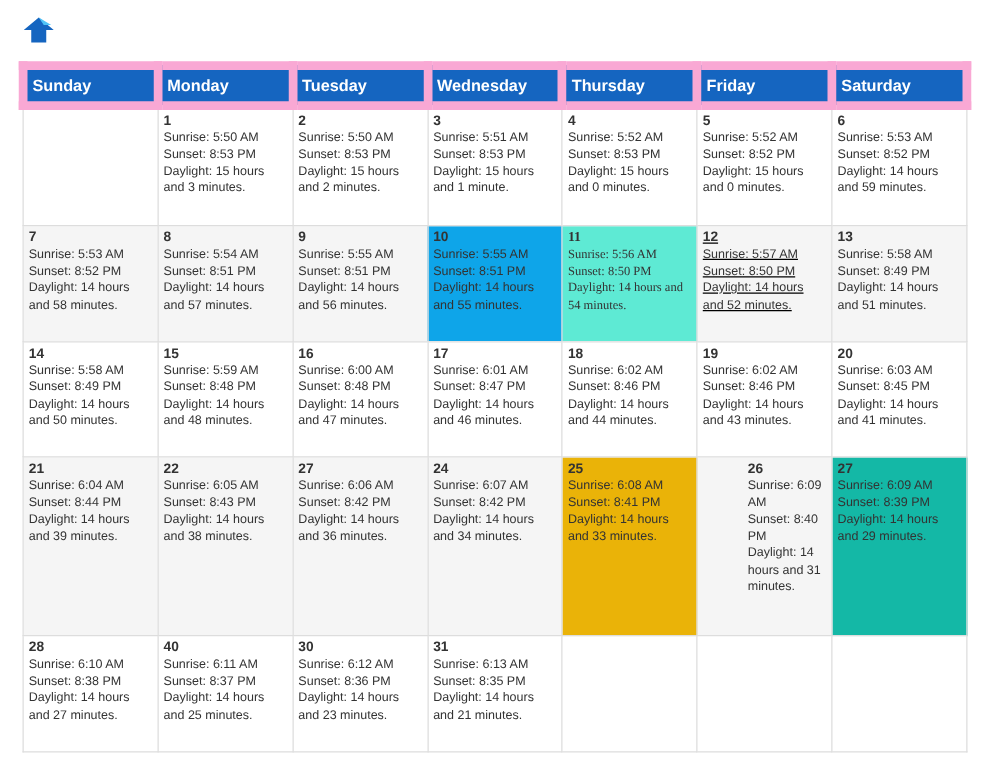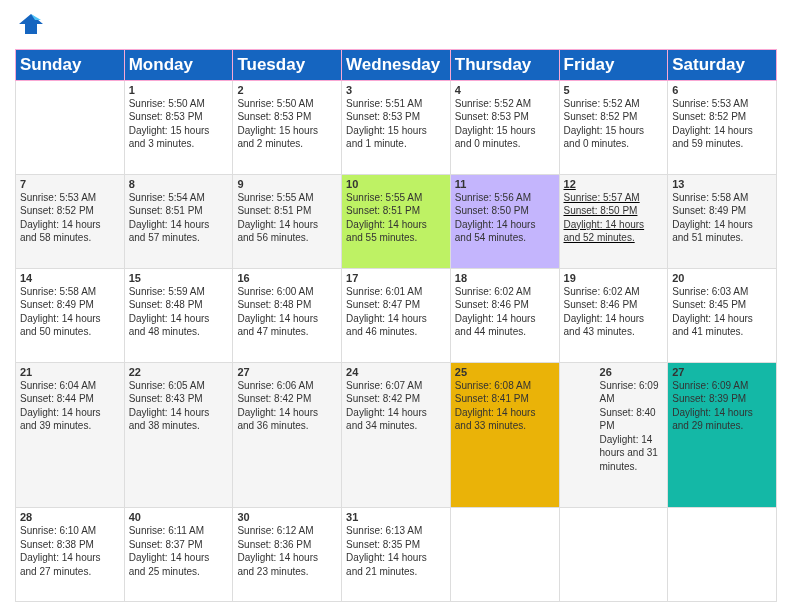--- a/index.html
+++ b/index.html
@@ -55,23 +55,23 @@
       flex: 1;
       border-collapse: collapse;
       width: 100%;
       font-size: 10.5px;
     }
     .calendar th {
       background: #1565c0;
       color: white;
       padding: 5px 4px;
       text-align: left;
-      font-size: 17px;
+      font-size: 13px;
       font-weight: bold;
-      border: 1px solid #f9a8d4;
+      border: 7px solid #f9a8d4;
     }
     .calendar td {
       border: 1px solid #ddd;
       vertical-align: top;
       padding: 3px 4px;
       width: calc(100% / 7);
       background: #fff;
     }
     .calendar tr:nth-child(even) td {
       background: #f5f5f5;
@@ -162,25 +162,25 @@
             <div class="day-info">Sunrise: 5:53 AM<br>Sunset: 8:52 PM<br>Daylight: 14 hours and 58 minutes.</div>
           </td>
           <td style="background: rgb(245, 245, 245);">
             <span class="day-number">8</span>
             <div class="day-info">Sunrise: 5:54 AM<br>Sunset: 8:51 PM<br>Daylight: 14 hours and 57 minutes.</div>
           </td>
           <td style="background: rgb(245, 245, 245);">
             <span class="day-number">9</span>
             <div class="day-info">Sunrise: 5:55 AM<br>Sunset: 8:51 PM<br>Daylight: 14 hours and 56 minutes.</div>
           </td>
-          <td style="background: #bef264;">
+          <td style="background: #0ea5e9;">
             <span class="day-number">10</span>
             <div class="day-info">Sunrise: 5:55 AM<br>Sunset: 8:51 PM<br>Daylight: 14 hours and 55 minutes.</div>
           </td>
-          <td style="background: #c4b5fd;">
+          <td style="background: #5eead4; font-family: Liberation Serif, serif;">
             <span class="day-number">11</span>
             <div class="day-info">Sunrise: 5:56 AM<br>Sunset: 8:50 PM<br>Daylight: 14 hours and 54 minutes.</div>
           </td>
           <td style="background: rgb(245, 245, 245); text-decoration: underline;">
             <span class="day-number">12</span>
             <div class="day-info">Sunrise: 5:57 AM<br>Sunset: 8:50 PM<br>Daylight: 14 hours and 52 minutes.</div>
           </td>
           <td style="background: rgb(245, 245, 245); margin-top: 14px;">
             <span class="day-number">13</span>
             <div class="day-info">Sunrise: 5:58 AM<br>Sunset: 8:49 PM<br>Daylight: 14 hours and 51 minutes.</div>

